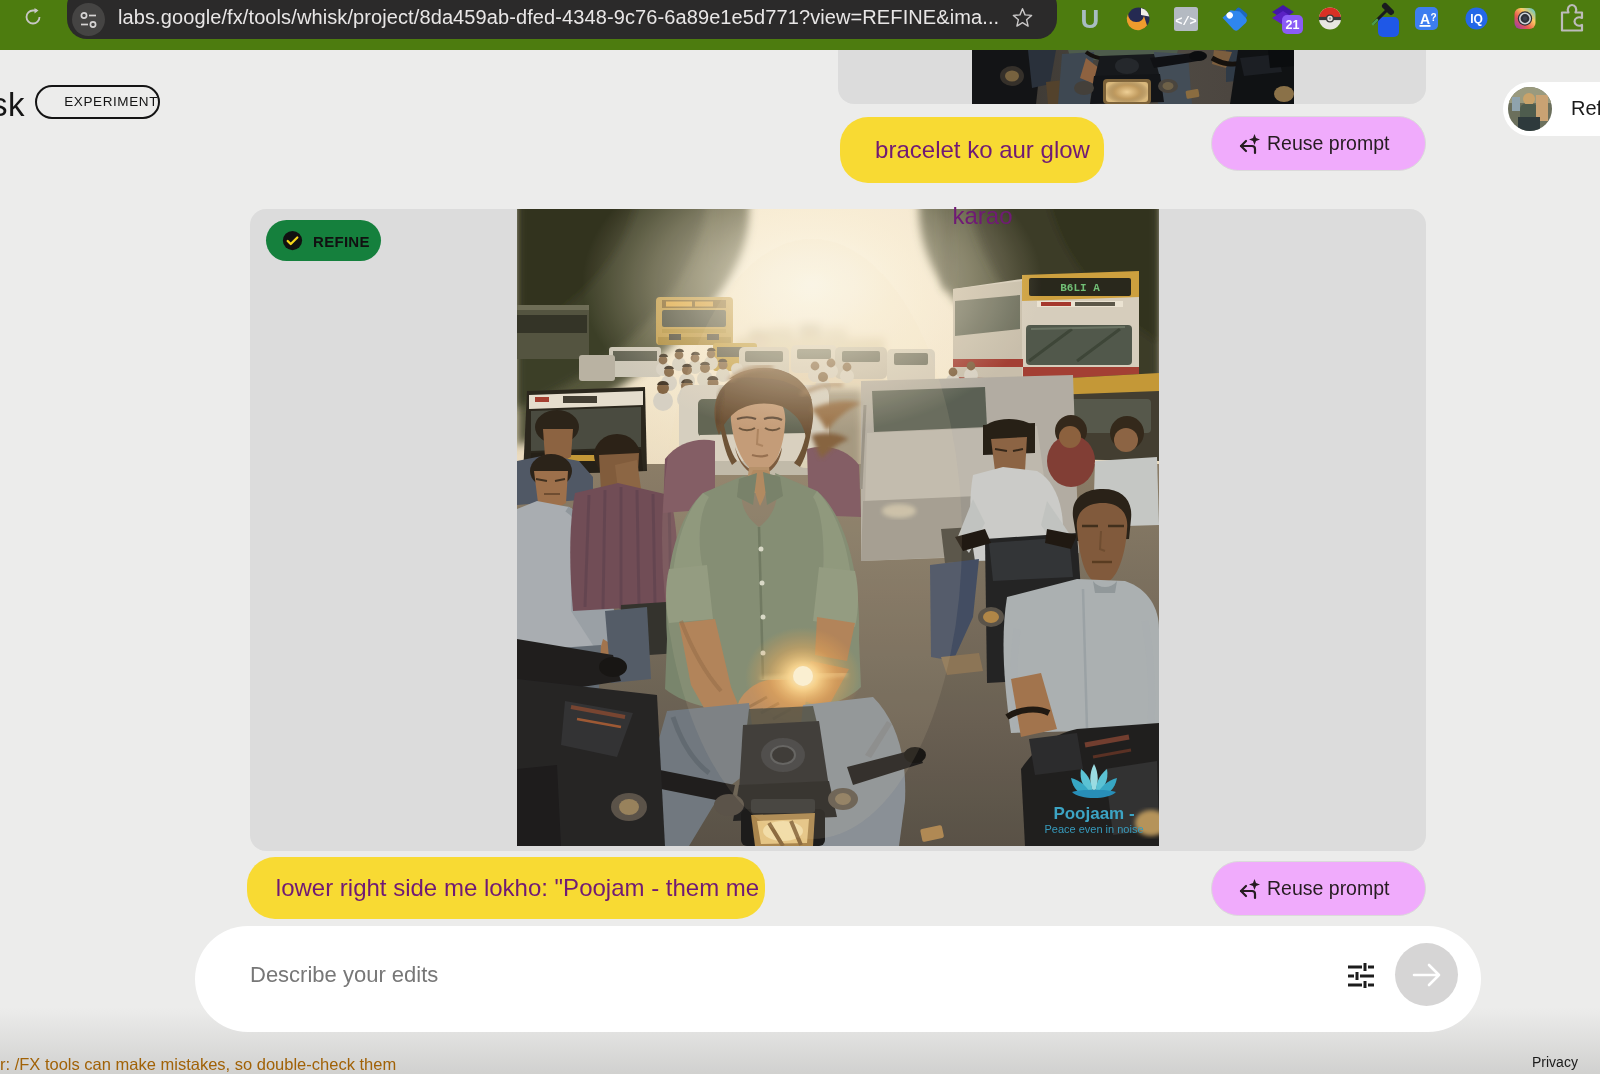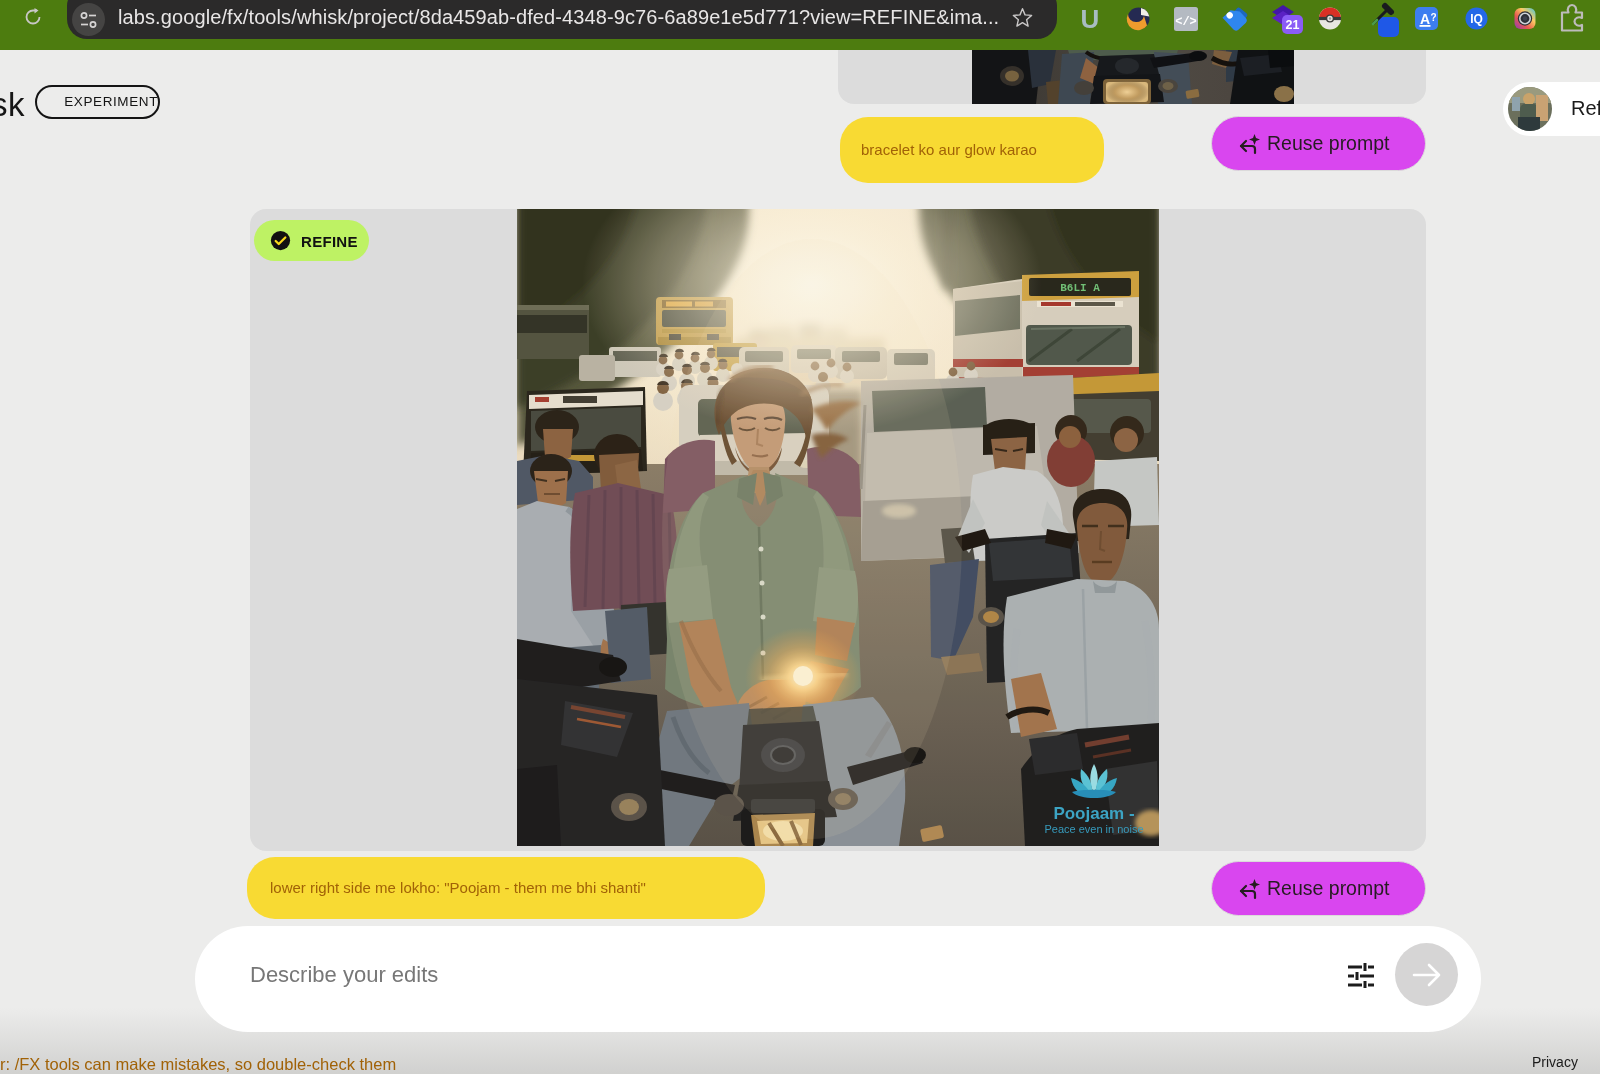--- a/index.html
+++ b/index.html
@@ -17,32 +17,32 @@
   #whisk { position:absolute; left:-9px; top:86px; font-size:33px; color:#161616; font-weight:500; letter-spacing:0.5px; }
   #exppill { position:absolute; left:35px; top:85px; width:125px; height:34px; border:2px solid #141414; border-radius:17px; color:#141414;
              font-size:13.5px; letter-spacing:0.6px; text-align:right; line-height:30px; }
   #profchip { position:absolute; left:1503px; top:82px; width:140px; height:54px; background:#fff; border-radius:27px; }
   #proftext { position:absolute; left:1571px; top:97px; font-size:20px; color:#1c1c1c; font-weight:500; }
 
   .card { position:absolute; background:#dcdcdc; }
   #topcard { left:838px; top:50px; width:588px; height:54px; border-radius:0 0 16px 16px; }
   #maincard { left:250px; top:209px; width:1176px; height:642px; border-radius:16px; }
 
-  .bubble { position:absolute; background:#f8da33; border-radius:28px; color:#a16207; font-size:15px; }
+  .bubble { position:absolute; background:#f8da33; border-radius:28px; color:#701a75; font-size:24px;text-align:center; }
   #bubble1 { left:840px; top:117px; width:264px; height:66px; line-height:66px; padding-left:21px; }
   #bubble2 { left:247px; top:857px; width:518px; height:62px; line-height:62px; padding-left:23px; }
 
-  .reuse { position:absolute; width:215px; height:55px; background:#d946ef; border:1px solid #dbdada; border-radius:28px;
+  .reuse { position:absolute; width:215px; height:55px; background:#f0abfc; border:1px solid #dbdada; border-radius:28px;
            font-size:19.5px; color:#261c21; }
   #reuse1 { left:1211px; top:116px; }
   #reuse2 { left:1211px; top:861px; }
   .reuse span { position:absolute; left:55px; top:15px; }
   .reuse svg { position:absolute; left:26px; top:16px; }
 
-  #refine { position:absolute; left:254px; top:220px; width:115px; height:41px; background:#bef264; border-radius:21px; }
+  #refine { position:absolute; left:266px; top:220px; width:115px; height:41px; background:#15803d; border-radius:21px; }
   #refine .txt { position:absolute; left:47px; top:13px; font-size:15px; font-weight:700; color:#111; letter-spacing:0.3px; }
 
   #inputbar { position:absolute; left:195px; top:926px; width:1286px; height:106px; background:#ffffff; border-radius:53px; z-index:2; }
   #placeholder { position:absolute; left:250px; top:962px; font-size:22px; color:#777; z-index:3; }
   #sendbtn { position:absolute; left:1395px; top:943px; width:63px; height:63px; border-radius:50%; background:#d6d5d5; z-index:3; }
   #tuneicon { position:absolute; left:1347px; top:962px; z-index:3; }
 
   #bottomfade { position:absolute; left:0; top:1008px; width:1600px; height:66px;
       background:linear-gradient(to bottom, rgba(200,200,198,0), rgba(186,186,184,0.55)); }
   #disclaimer { position:absolute; z-index:4; left:0px; top:1055px; font-size:16.5px; color:#a16207; }

